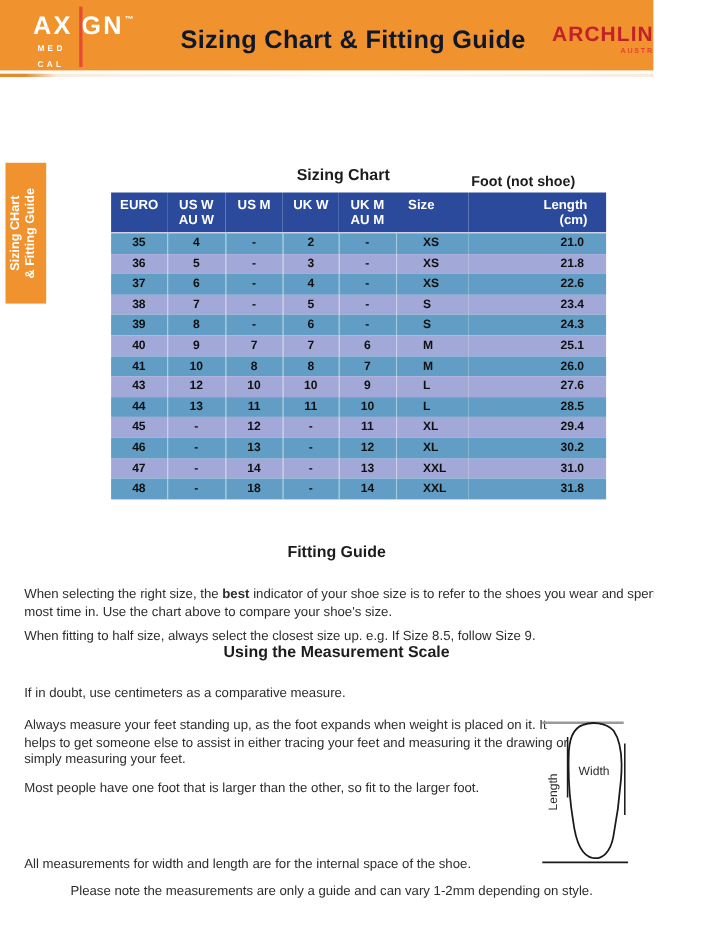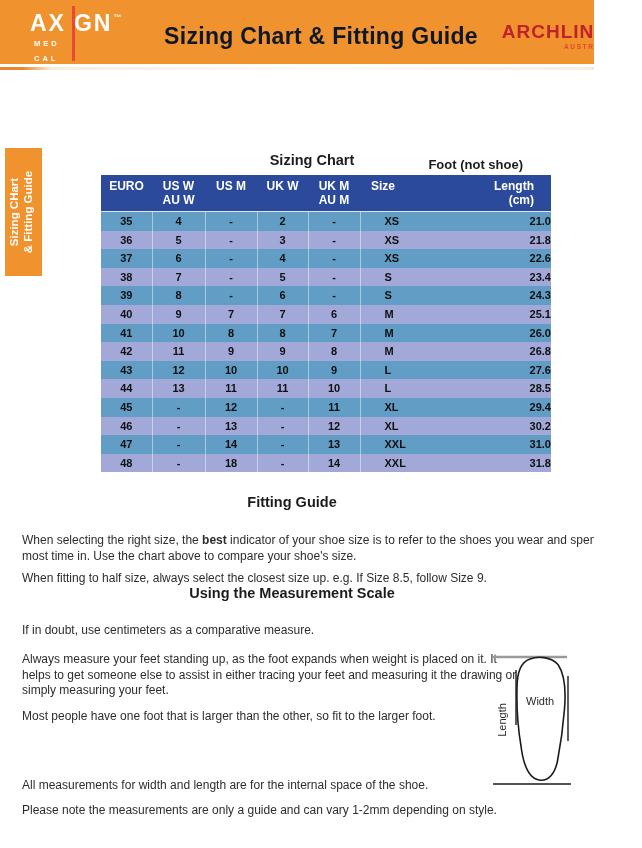--- a/index.html
+++ b/index.html
@@ -52,38 +52,38 @@
   .size-table th:nth-child(1),.size-table td:nth-child(1){width:51px;}
   .size-table th:nth-child(2),.size-table td:nth-child(2){width:53px;}
   .size-table th:nth-child(3),.size-table td:nth-child(3){width:52px;}
   .size-table th:nth-child(4),.size-table td:nth-child(4){width:51px;}
   .size-table th:nth-child(5),.size-table td:nth-child(5){width:52px;}
   .size-table th:nth-child(6),.size-table td:nth-child(6){width:55px;}
   .size-table th:nth-child(7),.size-table td:nth-child(7){width:108px;}
   .size-table th:nth-child(6){text-align:left;padding-left:11px;}
   .size-table td:nth-child(6){text-align:left;padding-left:24px;}
   .size-table th:nth-child(7){text-align:right;padding-right:17px;}
-  .size-table td:nth-child(7){text-align:right;}
+  .size-table td:nth-child(7){text-align:right;padding-right:20px;}
   .size-table tbody tr:nth-child(odd){background:var(--row-blue);}
   .size-table tbody tr:nth-child(even){background:var(--row-lavender);}
   .size-table tbody td:nth-child(-n+5){border-right:1px solid rgba(255,255,255,0.45);}
 
   
-  .section-heading{position:absolute;left:8px;width:568px;text-align:center;
+  .section-heading{position:absolute;left:22px;width:568px;text-align:center;
                    font-size:14.5px;font-weight:bold;color:#1c1c1c;}
   .para{position:absolute;left:22px;font-size:12px;line-height:15.5px;color:var(--text);}
   #fg-title{top:494px;}
   #fg-p1{top:521px;width:606px;}
   #fg-p2{top:559px;width:606px;}
   #ms-title{top:585px;}
   #ms-p1{top:611px;width:500px;}
   #ms-p2{top:640px;width:500px;}
   #ms-p3{top:697px;width:500px;}
   #ms-p4{top:766px;width:500px;}
-  #ms-p5{top:791px;width:500px;}
+  #ms-p5{top:791px;width:500px;margin-left:42px;}
   .bold{font-weight:bold;}
 
   
   .foot-diagram{position:absolute;left:490px;top:648px;width:152px;height:150px;}
   .foot-diagram text{font-family:"Liberation Sans","DejaVu Sans",sans-serif;font-size:11px;fill:#2a2a2a;}
 </style>
 </head>
 <body>
 
 <div class="page">
@@ -190,29 +190,20 @@
         <tr>
           <td>41</td>
           <td>10</td>
           <td>8</td>
           <td>8</td>
           <td>7</td>
           <td>M</td>
           <td>26.0</td>
         </tr>
         <tr>
-          <td>42</td>
-          <td>11</td>
-          <td>9</td>
-          <td>9</td>
-          <td>8</td>
-          <td>M</td>
-          <td>26.8</td>
-        </tr>
-        <tr>
           <td>43</td>
           <td>12</td>
           <td>10</td>
           <td>10</td>
           <td>9</td>
           <td>L</td>
           <td>27.6</td>
         </tr>
         <tr>
           <td>44</td>

